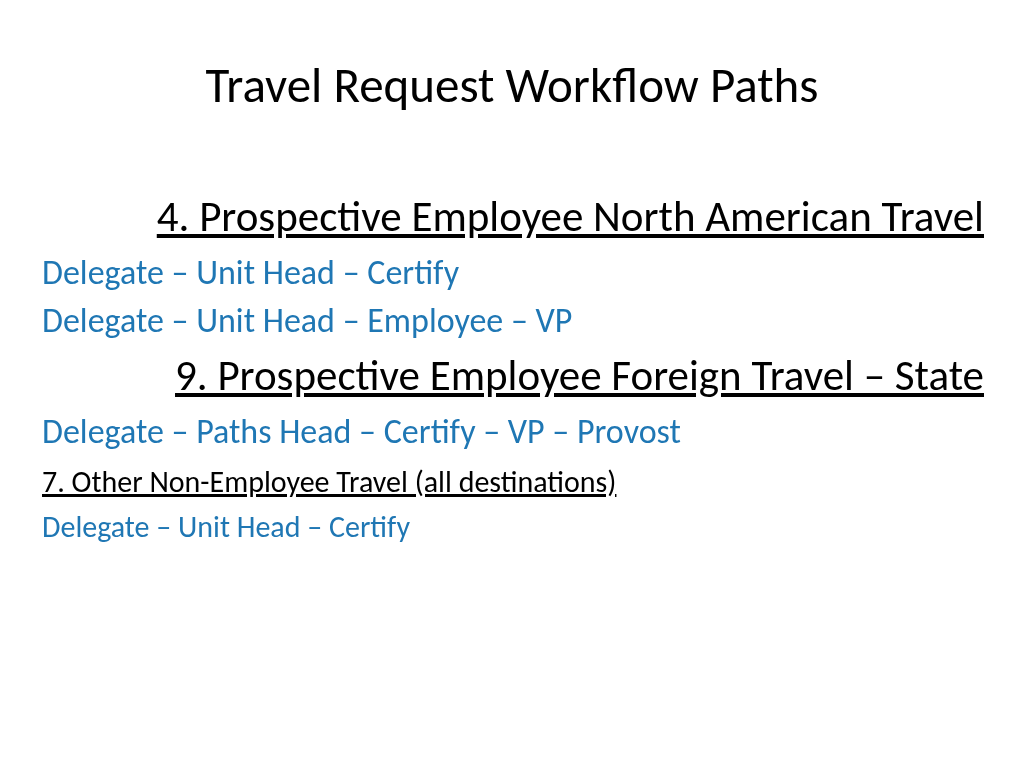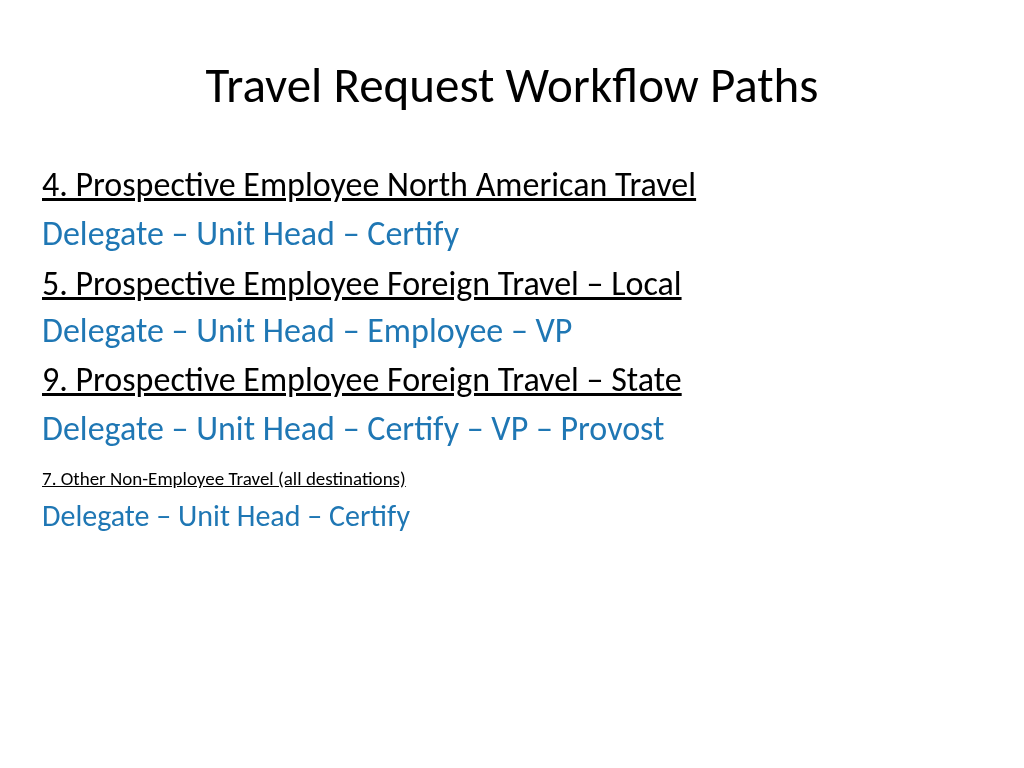--- a/index.html
+++ b/index.html
@@ -13,40 +13,41 @@
       background: #ffffff;
       font-family: Calibri, "Segoe UI", Arial, sans-serif;
       overflow: hidden;
       padding: 55px 40px 40px 40px;
     }
     .slide-title {
       font-size: 49px;
       color: #000000;
       text-align: center;
       font-weight: 400;
-      margin-bottom: 45px;
+      margin-bottom: 71px;
       letter-spacing: 0px;
     }
     .content {
       padding-left: 2px;
     }
     .heading-line {
-      font-size: 34px;
+      font-size: 43px;
       color: #000000;
       text-decoration: underline;
       line-height: 1.45;
       font-weight: 400;
+      text-align: right;
     }
     .heading-line-smaller {
-      font-size: 19px;
+      font-size: 30px;
       color: #000000;
       text-decoration: underline;
       line-height: 1.5;
       font-weight: 400;
-      margin-top: 11px;
+      margin-top: 2px;
     }
     .workflow-line {
       font-size: 34px;
       color: #1f77b4;
       line-height: 1.45;
       font-weight: 400;
     }
     .workflow-line-smaller {
       font-size: 30px;
       color: #1f77b4;
@@ -59,21 +60,20 @@
   </style>
 </head>
 <body>
 
 <h1 class="slide-title">Travel Request Workflow Paths</h1>
 
 <div class="content">
   <div class="heading-line">4. Prospective Employee North American Travel</div>
   <div class="workflow-line">Delegate – Unit Head – Certify</div>
 
-  <div class="heading-line">5. Prospective Employee Foreign Travel – Local</div>
   <div class="workflow-line tight">Delegate – Unit Head – Employee – VP</div>
 
   <div class="heading-line">9. Prospective Employee Foreign Travel – State</div>
-  <div class="workflow-line">Delegate – Unit Head – Certify – VP – Provost</div>
+  <div class="workflow-line">Delegate – Paths Head – Certify – VP – Provost</div>
 
   <div class="heading-line-smaller">7. Other Non-Employee Travel (all destinations)</div>
   <div class="workflow-line-smaller">Delegate – Unit Head – Certify</div>
 </div>
 
 </body></html>

